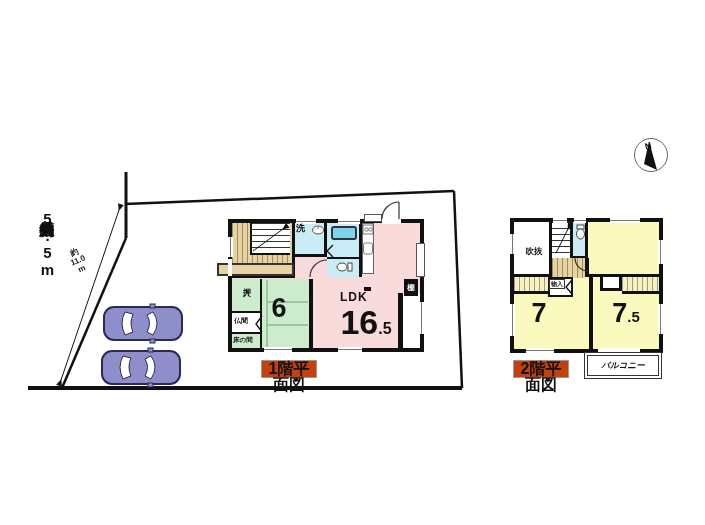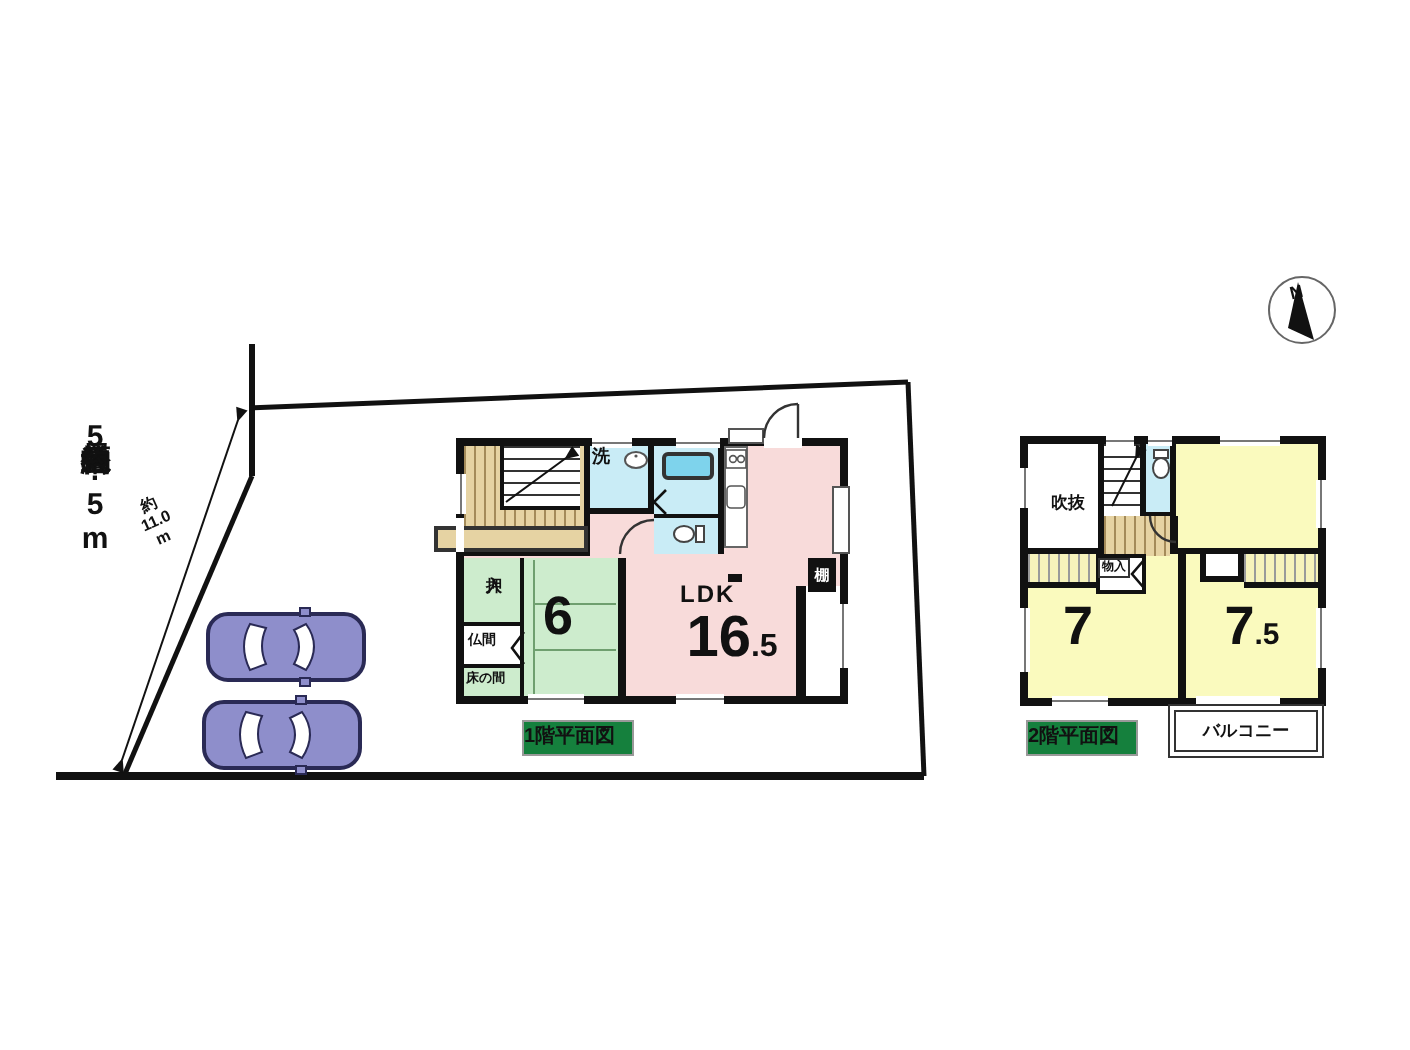--- a/index.html
+++ b/index.html
@@ -8,21 +8,21 @@
   .a{position:absolute;box-sizing:border-box;}
   .plan{border:4px solid #111;}
   .lbl{font-weight:bold;white-space:nowrap;line-height:1;}
   .ctr{display:flex;align-items:center;justify-content:center;}
   .vtext{writing-mode:vertical-rl;text-orientation:upright;}
   .stripesV{background-color:#e6d3a3;background-image:repeating-linear-gradient(90deg,rgba(110,80,30,.55) 0 1px,transparent 1px 5px);}
   .treads{background-color:#fff;background-image:repeating-linear-gradient(180deg,#333 0 1px,transparent 1px 6px);}
   .hatch{background-color:#f7f3bb;background-image:repeating-linear-gradient(90deg,#9a9a9a 0 1px,transparent 1px 5px);border-bottom:3px solid #111;}
   .winH{background:linear-gradient(180deg,#fff 0 40%,#777 40% 60%,#fff 60% 100%);}
   .winV{background:linear-gradient(90deg,#fff 0 40%,#777 40% 60%,#fff 60% 100%);}
-  .capbox{border:1px solid #999;background:#15803d;font-weight:bold;font-size:10px;text-align:left;line-height:16px;}
+  .capbox{border:1px solid #999;background:#c2410c;font-weight:bold;font-size:16px;text-align:center;line-height:16px;}
   .num{font-weight:bold;}
   svg{display:block;}
 </style>
 </head>
 <body>
 
 <div id="stage">
 
   <div class="a plan" style="left:228px;top:219px;width:196px;height:133px;background:#f8dbda;z-index:1;">
 
@@ -89,21 +89,21 @@
     <div class="a winV" style="left:-4px;top:12px;width:5px;height:20px;"></div>
     <div class="a winV" style="left:-4px;top:82px;width:5px;height:32px;"></div>
     <div class="a winV" style="left:144px;top:18px;width:5px;height:24px;"></div>
     <div class="a winV" style="left:144px;top:82px;width:5px;height:30px;"></div>
     <div class="a winH" style="left:12px;top:126px;width:28px;height:5px;"></div>
     <div class="a" style="left:84px;top:126px;width:42px;height:5px;background:#fff;"></div>
   </div>
 
   <div class="a" style="left:584px;top:352px;width:78px;height:27px;border:1px solid #333;background:#fff;z-index:1;">
     <div class="a ctr" style="left:2px;top:2px;right:2px;bottom:2px;border:1px solid #333;">
-      <span class="lbl" style="font-size:8.5px;">バルコニー</span>
+      <span class="lbl" style="font-size:8.5px;font-style:italic;">バルコニー</span>
     </div>
   </div>
 
   <div class="a capbox" style="left:261px;top:360px;width:56px;height:18px;z-index:6;">1階平面図</div>
   <div class="a capbox" style="left:513px;top:360px;width:56px;height:18px;z-index:6;">2階平面図</div>
 
   <div class="a lbl vtext" style="left:40px;top:210px;font-size:15px;letter-spacing:0px;z-index:6;">公道幅員約5.5m</div>
 
   <div class="a lbl" style="left:60px;top:247px;width:36px;text-align:center;font-size:8px;line-height:9px;transform:rotate(-24deg);z-index:6;">
     <span>約</span><br>
@@ -113,21 +113,21 @@
 
   <div class="a lbl" style="left:296px;top:224px;font-size:9px;z-index:6;">洗</div>
   <div class="a lbl vtext" style="left:242px;top:282px;font-size:8px;z-index:6;">押入</div>
   <div class="a lbl" style="left:234px;top:317px;font-size:7px;z-index:6;">仏間</div>
   <div class="a lbl" style="left:233px;top:337px;font-size:6.5px;z-index:6;">床の間</div>
   <div class="a lbl num" style="left:262px;top:295px;width:34px;text-align:center;font-size:27px;z-index:6;">6</div>
 
   <div class="a lbl" style="left:340px;top:291px;width:50px;font-size:12px;letter-spacing:1px;z-index:6;">LDK</div>
   <div class="a" style="left:364px;top:287px;width:7px;height:4px;background:#111;z-index:6;"></div>
   <div class="a lbl" style="left:330px;top:305px;width:72px;text-align:center;z-index:6;">
-    <span class="num" style="font-size:29px;">16</span><span class="num" style="font-size:16px;">.5</span>
+    <span class="num" style="font-size:34px;">16</span><span class="num" style="font-size:16px;">.5</span>
   </div>
 
   <div class="a ctr lbl" style="left:404px;top:279px;width:14px;height:17px;background:#111;color:#fff;font-size:7.5px;z-index:6;">棚</div>
 
   <div class="a lbl" style="left:516px;top:247px;width:36px;text-align:center;font-size:8.5px;z-index:6;">吹抜</div>
   <div class="a lbl" style="left:549px;top:279px;font-size:6px;border:1px solid #333;background:#fff;padding:1px 1px;z-index:6;">物入</div>
 
   <div class="a lbl num" style="left:524px;top:300px;width:30px;text-align:center;font-size:27px;z-index:6;">7</div>
   <div class="a lbl" style="left:600px;top:300px;width:52px;text-align:center;z-index:6;">
     <span class="num" style="font-size:27px;">7</span><span class="num" style="font-size:15px;">.5</span>

